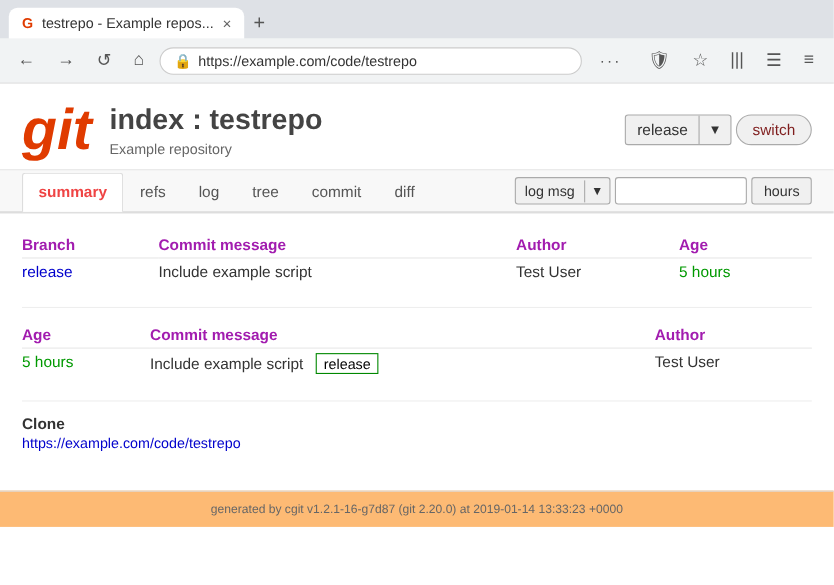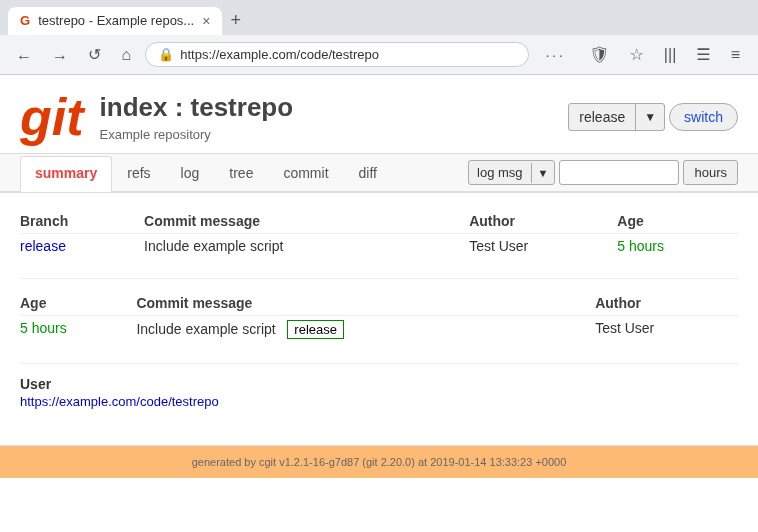--- a/index.html
+++ b/index.html
@@ -28,40 +28,40 @@
     
     .repo-header { display: flex; align-items: center; padding: 16px 20px 10px; border-bottom: 1px solid #ddd; }
     .git-logo { color: #e03b00; font-size: 52px; font-weight: bold; font-style: italic; margin-right: 16px; line-height: 1; }
     .repo-title-area { flex: 1; }
     .repo-title { font-size: 26px; color: #444; font-weight: bold; }
     .repo-description { font-size: 13px; color: #666; margin-top: 4px; }
     .header-actions { display: flex; gap: 4px; align-items: center; }
     .release-btn { display: flex; align-items: center; border: 1px solid #aaa; background: #f0f0f0; border-radius: 3px; overflow: hidden; cursor: pointer; }
     .release-btn-label { padding: 5px 10px; font-size: 14px; color: #333; border-right: 1px solid #aaa; }
     .release-btn-arrow { padding: 5px 8px; font-size: 12px; color: #333; }
-    .switch-btn { border: 1px solid #aaa; background: #f0f0f0; border-radius: 14px; padding: 5px 14px; font-size: 14px; color: #1d4ed8; cursor: pointer; }
+    .switch-btn { border: 1px solid #aaa; background: #f0f0f0; border-radius: 14px; padding: 5px 14px; font-size: 14px; color: #7f1d1d; cursor: pointer; }
 
     
     .nav-tabs-container { display: flex; align-items: center; padding: 0 20px; border-bottom: 2px solid #ddd; background: #f8f8f8; }
     .nav-tabs { display: flex; flex: 1; gap: 0; }
     .nav-tab { padding: 8px 14px; font-size: 14px; color: #555; cursor: pointer; border: 1px solid transparent; text-decoration: none; }
     .nav-tab.active { background: #fff; border-color: #ddd #ddd #fff; margin-bottom: -2px; color: #ef4444; font-weight: bold; border-radius: 3px 3px 0 0; }
     .search-area { display: flex; gap: 4px; align-items: center; padding: 6px 0; }
     .log-msg-select { display: flex; align-items: center; border: 1px solid #aaa; border-radius: 3px; background: #f0f0f0; overflow: hidden; cursor: pointer; }
     .log-msg-label { padding: 4px 8px; font-size: 13px; color: #333; }
     .log-msg-arrow { padding: 4px 6px; font-size: 11px; color: #333; border-left: 1px solid #aaa; }
     .search-input { border: 1px solid #aaa; border-radius: 3px; padding: 4px 8px; font-size: 13px; width: 120px; }
     .search-btn { border: 1px solid #aaa; background: #f0f0f0; border-radius: 3px; padding: 4px 10px; font-size: 13px; cursor: pointer; color: #333; }
 
     
     .main-content { padding: 16px 20px; }
 
     
     .section-table { width: 100%; border-collapse: collapse; margin-bottom: 20px; }
-    .section-table th { text-align: left; font-weight: bold; color: #404040; font-size: 14px; padding: 4px 8px 4px 0; border-bottom: 1px solid #eee; }
+    .section-table th { text-align: left; font-weight: bold; color: #a21caf; font-size: 14px; padding: 4px 8px 4px 0; border-bottom: 1px solid #eee; }
     .section-table td { padding: 4px 8px 4px 0; font-size: 14px; color: #333; vertical-align: top; }
     .link-text { color: #00c; }
     .age-hours { color: #090; font-weight: normal; }
 
     
     .tag-badge { display: inline-block; border: 1px solid #080; color: #000; padding: 1px 6px; font-size: 13px; background: #fff; }
 
     
     .clone-section { margin-top: 4px; }
     .clone-label { font-weight: bold; font-size: 14px; color: #333; margin-bottom: 2px; }
@@ -187,21 +187,21 @@
             <span class="tag-badge">release</span>
           </td>
           <td>Test User</td>
         </tr>
       </tbody>
     </table>
 
     <hr class="section-separator">
 
     <div class="clone-section">
-      <div class="clone-label">User</div>
+      <div class="clone-label">Clone</div>
       <div class="clone-url">https://example.com/code/testrepo</div>
     </div>
 
   </div>
 
   <div class="page-footer">
     <span>generated by cgit v1.2.1-16-g7d87 (git 2.20.0) at 2019-01-14 13:33:23 +0000</span>
   </div>
 
 </div>

